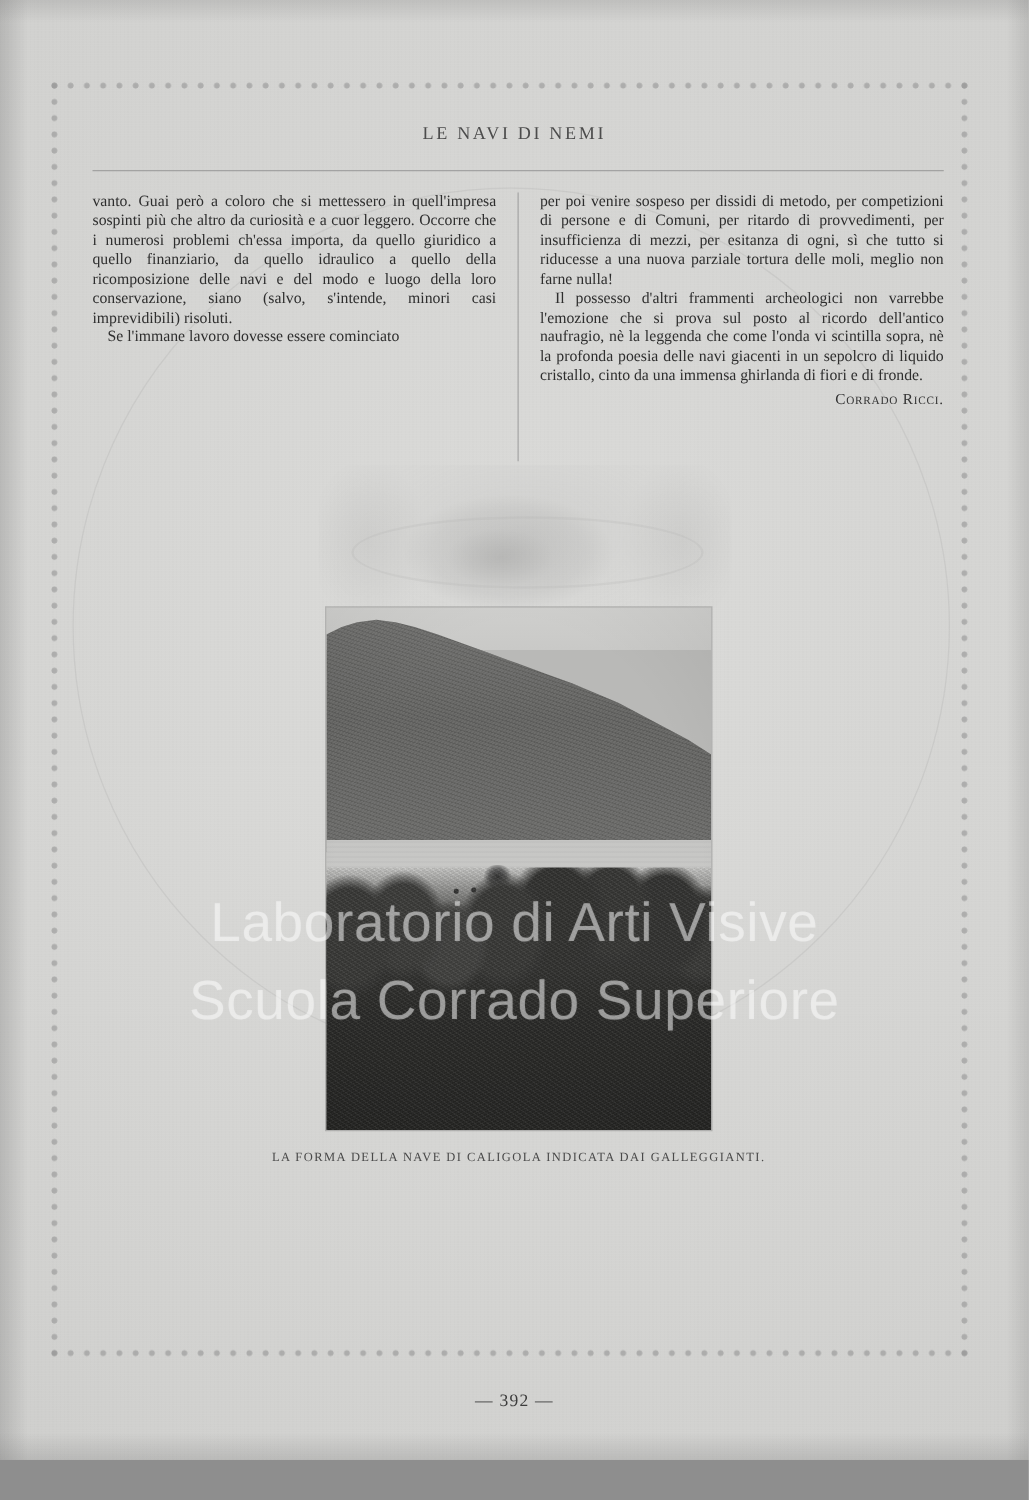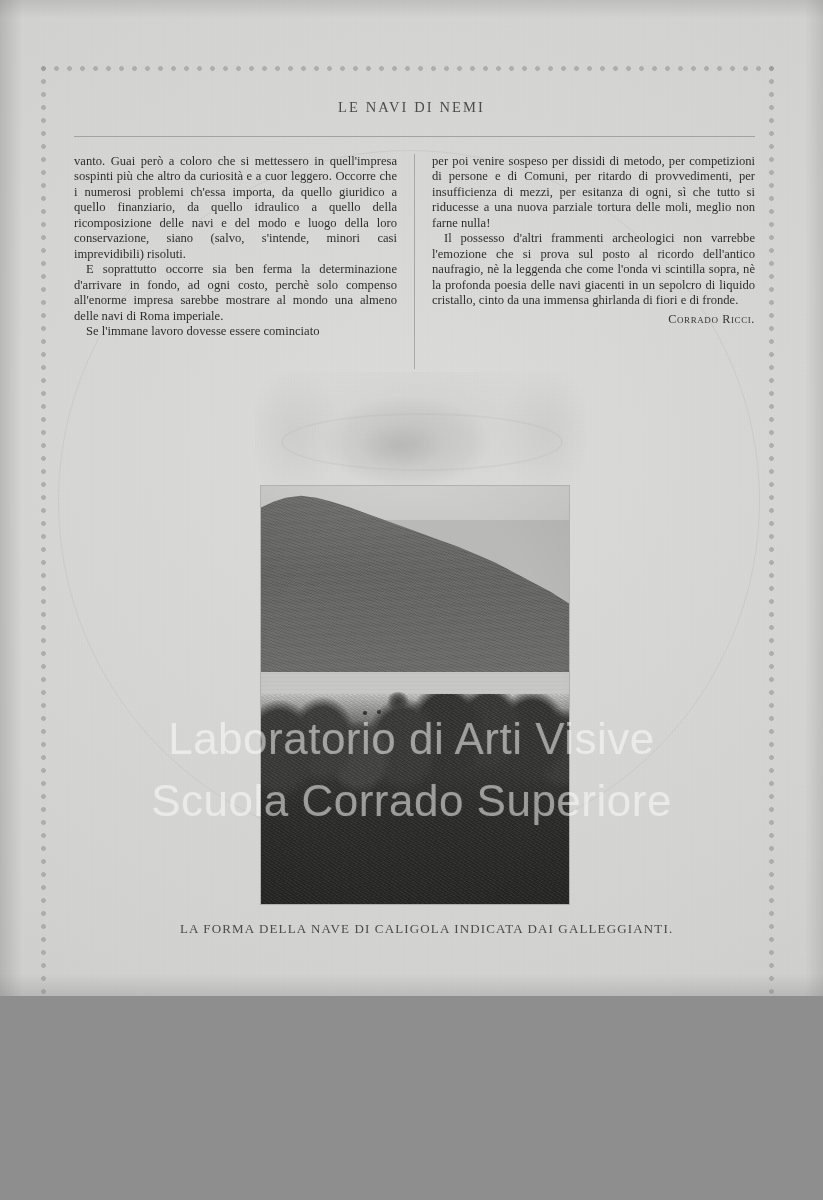--- a/index.html
+++ b/index.html
@@ -8,21 +8,21 @@
     padding: 0;
     background: #8e8e8e;
   }
   body {
     font-family: "Liberation Serif", serif;
   }
 
   .page {
     position: relative;
     width: 823px;
-    height: 996px;
+    height: 1168px;
     overflow: hidden;
     background: #d6d6d4;
     background-image:
       radial-gradient(ellipse 120% 90% at 50% 45%, #dcdcda 0%, #d2d2d0 62%, #c8c8c6 100%);
   }
 
   
   .paper-grain {
     position: absolute;
     inset: 0;
@@ -268,21 +268,21 @@
   }
 
   
   .caption {
     position: absolute;
     left: 180px;
     top: 921px;
     width: 470px;
     text-align: center;
     font-family: "Liberation Serif", serif;
-    font-size: 13px;
+    font-size: 10px;
     letter-spacing: 1.15px;
     color: #4a4a4a;
     white-space: nowrap;
   }
 
   
   .watermark {
     position: absolute;
     left: 0; right: 0;
     top: 708px;
@@ -351,21 +351,20 @@
   </div>
 
   <div class="running-head">LE NAVI DI NEMI</div>
   <div class="head-rule"></div>
 
   <div class="col-divider"></div>
   <div class="columns">
 
     <div class="col left">
       <p>vanto. Guai però a coloro che si mettessero in quell'impresa sospinti più che altro da curiosità e a cuor leggero. Occorre che i numerosi problemi ch'essa importa, da quello giuridico a quello finanziario, da quello idraulico a quello della ricomposizione delle navi e del modo e luogo della loro conservazione, siano (salvo, s'intende, minori casi imprevidibili) risoluti.</p>
-      <p class="indent">E soprattutto occorre sia ben ferma la determinazione d'arrivare in fondo, ad ogni costo, perchè solo compenso all'enorme impresa sarebbe mostrare al mondo una almeno delle navi di Roma imperiale.</p>
       <p class="indent">Se l'immane lavoro dovesse essere cominciato</p>
     </div>
 
     <div class="col right">
       <p>per poi venire sospeso per dissidi di metodo, per competizioni di persone e di Comuni, per ritardo di provvedimenti, per insufficienza di mezzi, per esitanza di ogni, sì che tutto si riducesse a una nuova parziale tortura delle moli, meglio non farne nulla!</p>
       <p class="indent">Il possesso d'altri frammenti archeologici non varrebbe l'emozione che si prova sul posto al ricordo dell'antico naufragio, nè la leggenda che come l'onda vi scintilla sopra, nè la profonda poesia delle navi giacenti in un sepolcro di liquido cristallo, cinto da una immensa ghirlanda di fiori e di fronde.</p>
       <div class="signature">Corrado Ricci.</div>
     </div>
 
   </div>

